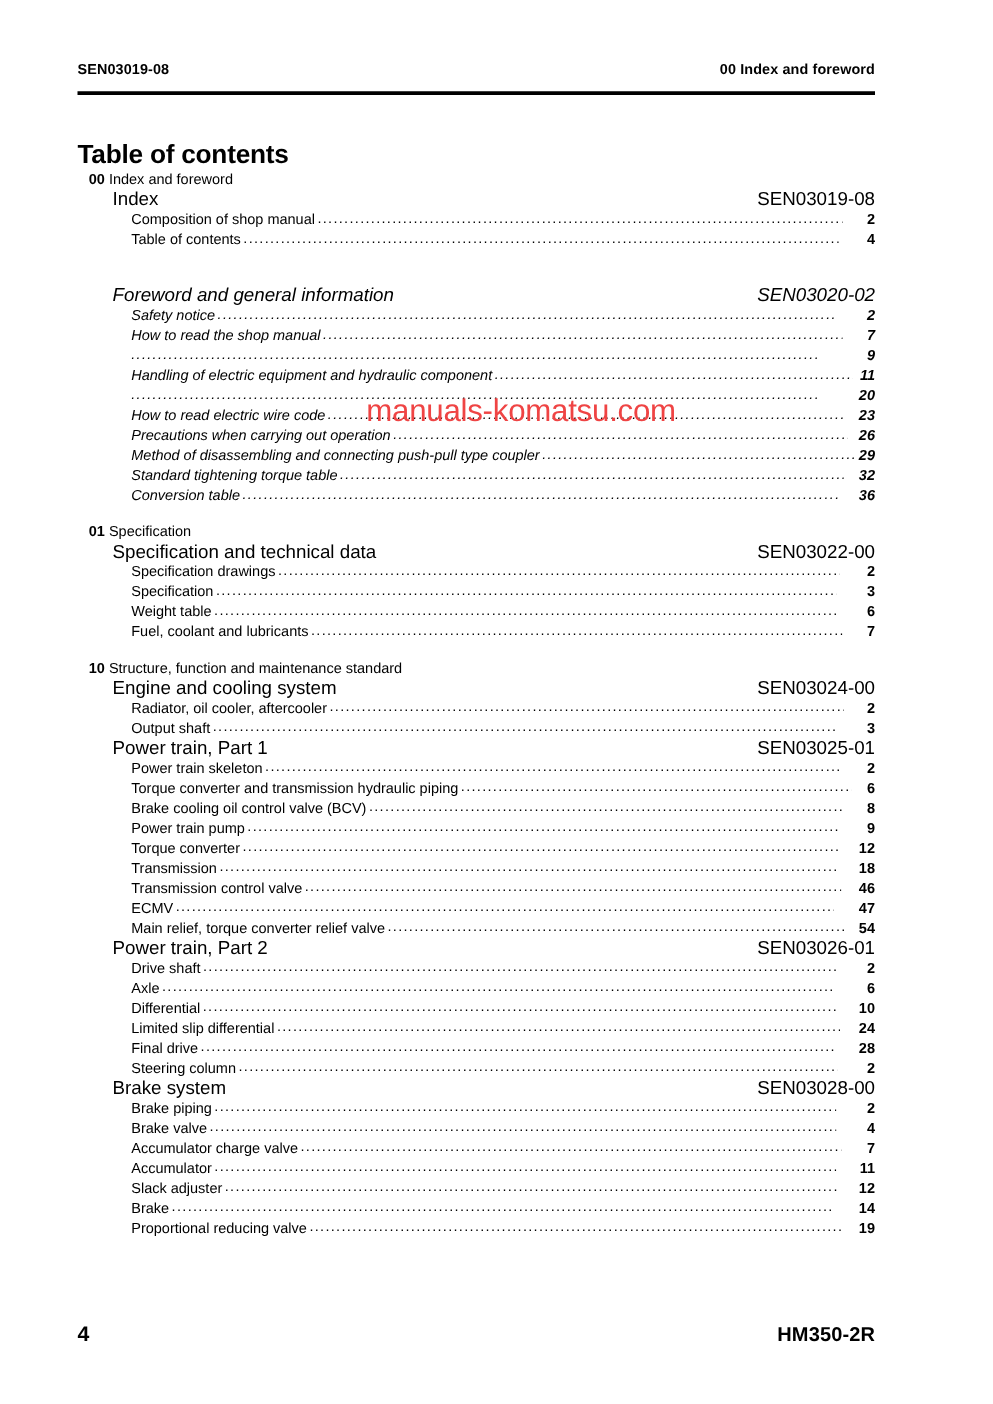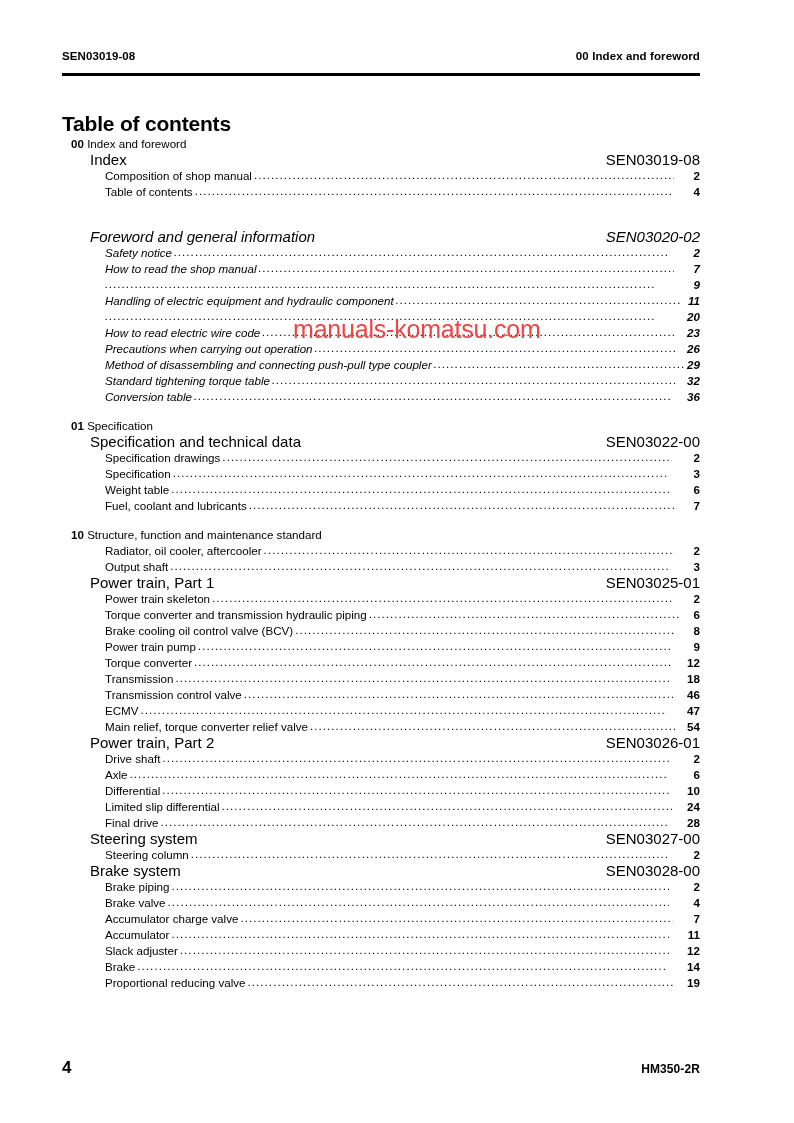--- a/index.html
+++ b/index.html
@@ -154,21 +154,21 @@
     width: 638px;
     display: flex;
     justify-content: space-between;
     align-items: baseline;
   }
   .footer-page-number {
     font-size: 17px;
     font-weight: bold;
   }
   .footer-model {
-    font-size: 12px;
+    font-size: 16px;
     font-weight: bold;
     letter-spacing: 0.1px;
   }
 </style>
 </head>
 <body>
 
 <div class="page">
 
   <div class="page-header">
@@ -281,20 +281,25 @@
           <div class="entry">
             <span class="e-name">Fuel, coolant and lubricants</span>
             <span class="e-dots" aria-hidden="true">.................................................................................................................................</span>
             <span class="e-page">7</span>
           </div>
         </div>
       </div>
       <div class="group">
         <div class="group-title"><span class="gnum">10</span><span> Structure, function and maintenance standard</span></div>
         <div class="section">
+          <div class="section-head">
+            <span class="sec-name">Engine and cooling system</span>
+            <span class="sec-fill"></span>
+            <span class="sec-code">SEN03024-00</span>
+          </div>
           <div class="entry">
             <span class="e-name">Radiator, oil cooler, aftercooler</span>
             <span class="e-dots" aria-hidden="true">.................................................................................................................................</span>
             <span class="e-page">2</span>
           </div>
           <div class="entry">
             <span class="e-name">Output shaft</span>
             <span class="e-dots" aria-hidden="true">.................................................................................................................................</span>
             <span class="e-page">3</span>
           </div>
@@ -377,25 +382,20 @@
             <span class="e-dots" aria-hidden="true">.................................................................................................................................</span>
             <span class="e-page">24</span>
           </div>
           <div class="entry">
             <span class="e-name">Final drive</span>
             <span class="e-dots" aria-hidden="true">.................................................................................................................................</span>
             <span class="e-page">28</span>
           </div>
         </div>
         <div class="section">
-          <div class="section-head">
-            <span class="sec-name">Steering system</span>
-            <span class="sec-fill"></span>
-            <span class="sec-code">SEN03027-00</span>
-          </div>
           <div class="entry">
             <span class="e-name">Steering column</span>
             <span class="e-dots" aria-hidden="true">.................................................................................................................................</span>
             <span class="e-page">2</span>
           </div>
         </div>
         <div class="section">
           <div class="section-head">
             <span class="sec-name">Brake system</span>
             <span class="sec-fill"></span>

